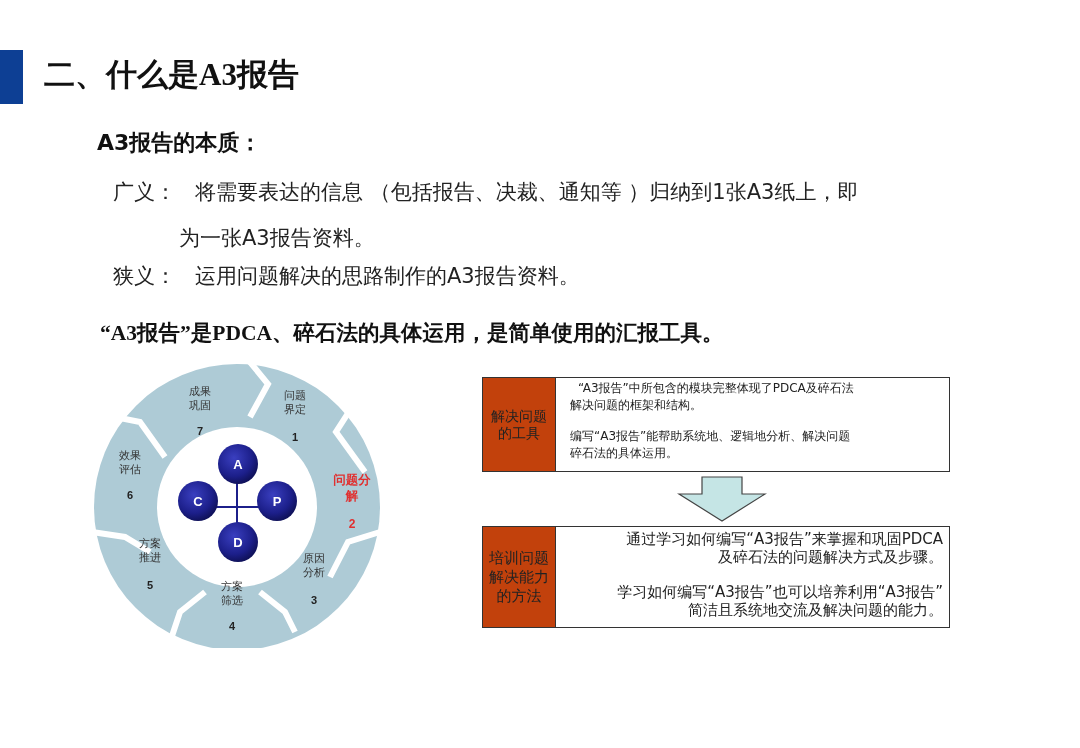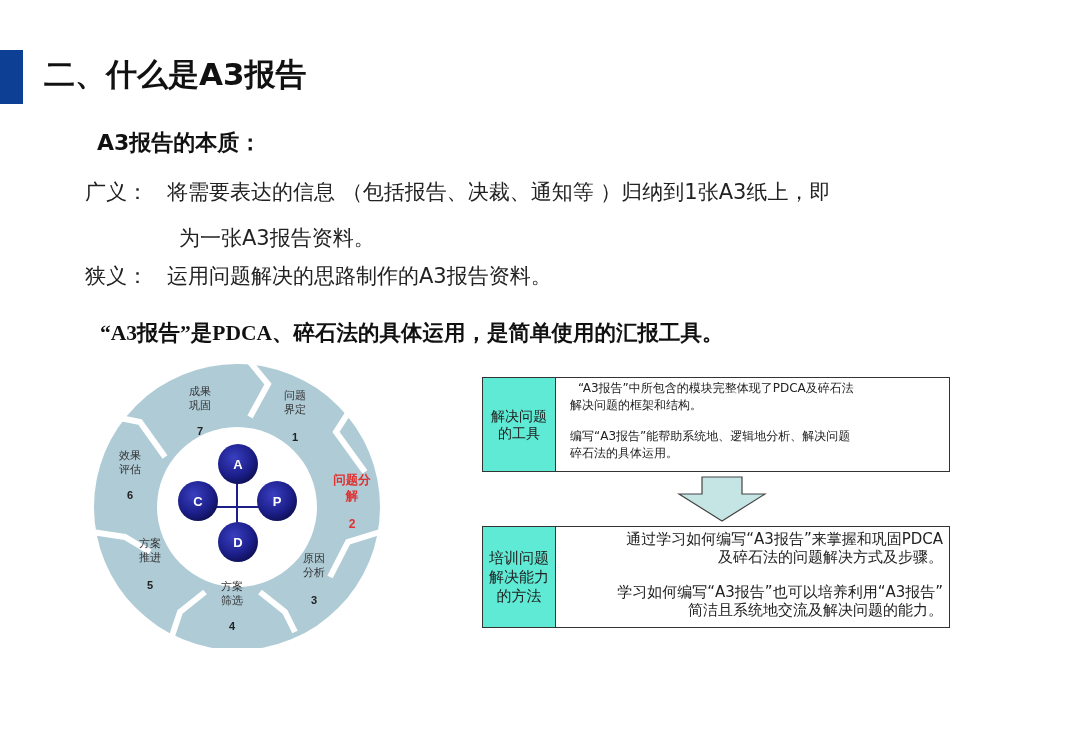--- a/index.html
+++ b/index.html
@@ -1,35 +1,35 @@
 <!DOCTYPE html>
 <html><head>
 <meta charset="utf-8">
 <style>
   html, body { margin: 0; padding: 0; }
   body {
     width: 1080px; height: 748px; background: #ffffff; position: relative; overflow: hidden;
     font-family: "DejaVu Sans", "Liberation Sans", sans-serif; color: #1a1a1a;
   }
   .accent-bar { position: absolute; left: 0; top: 50px; width: 23px; height: 54px; background: #0d3f94; }
-  .page-title { position: absolute; left: 44px; top: 54px; font-size: 31px; font-weight: bold; color: #111; letter-spacing: 0px; }
+  .page-title { position: absolute; left: 44px; top: 54px; font-size: 31px; font-weight: bold; color: #111; letter-spacing: 0px; font-family: Liberation Serif, serif; }
   .subhead { position: absolute; left: 97px; top: 128px; font-size: 22px; font-weight: bold; color: #111; }
-  .def { position: absolute; left: 85px; font-size: 21px; color: #222; }
+  .def { position: absolute; left: 113px; font-size: 21px; color: #222; }
   .def .lbl { display: inline-block; width: 82px; }
   .def-broad { top: 178px; }
   .def-broad2 { top: 224px; left: 179px; text-align: right; }
   .def-narrow { top: 262px; }
   .summary { position: absolute; left: 100px; top: 318px; font-size: 21.5px; font-weight: bold; color: #111; font-family: Liberation Serif, serif; }
 
   .cycle { position: absolute; left: 90px; top: 362px; width: 310px; height: 286px; }
 
   .box { position: absolute; left: 482px; width: 466px; border: 1.5px solid #333; background: #fff; display: flex; }
   .box1 { top: 377px; height: 93px; }
   .box2 { top: 526px; height: 100px; }
-  .box .side { width: 70px; background: #5eead4; border-right: 1.5px solid #333; display: flex; align-items: center; justify-content: center; text-align: center; font-size: 14px; line-height: 17px; color: #222; padding: 0 1px; }
+  .box .side { width: 70px; background: #c2410c; border-right: 1.5px solid #333; display: flex; align-items: center; justify-content: center; text-align: center; font-size: 14px; line-height: 17px; color: #222; padding: 0 1px; }
   .box .body { flex: 1; padding: 2px 6px 0 14px; font-size: 12px; line-height: 16.5px; color: #222; white-space: nowrap; overflow: hidden; }
   .box .body p { margin: 0; }
   .box .body .gap { height: 15px; }
   .box2 .body { padding-top: 3px; font-size: 15px; line-height: 18px; text-align: right; }
   .box2 .body .gap { height: 17px; }
   .arrow { position: absolute; left: 677px; top: 476px; width: 90px; height: 46px; }
 </style>
 </head>
 <body>
 

